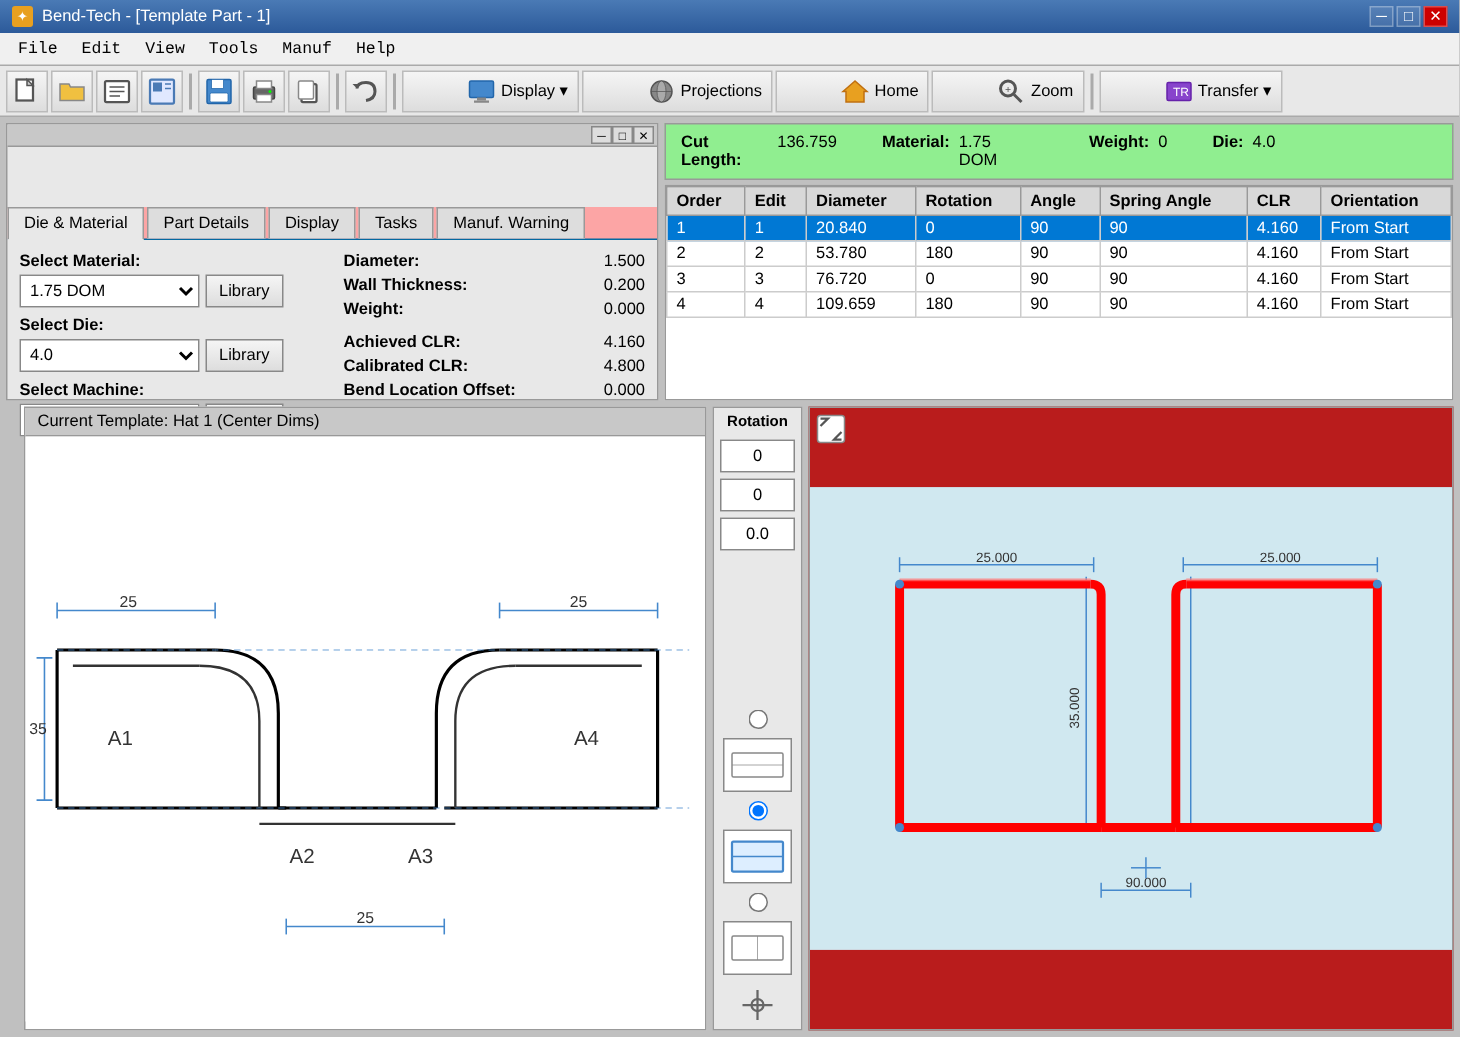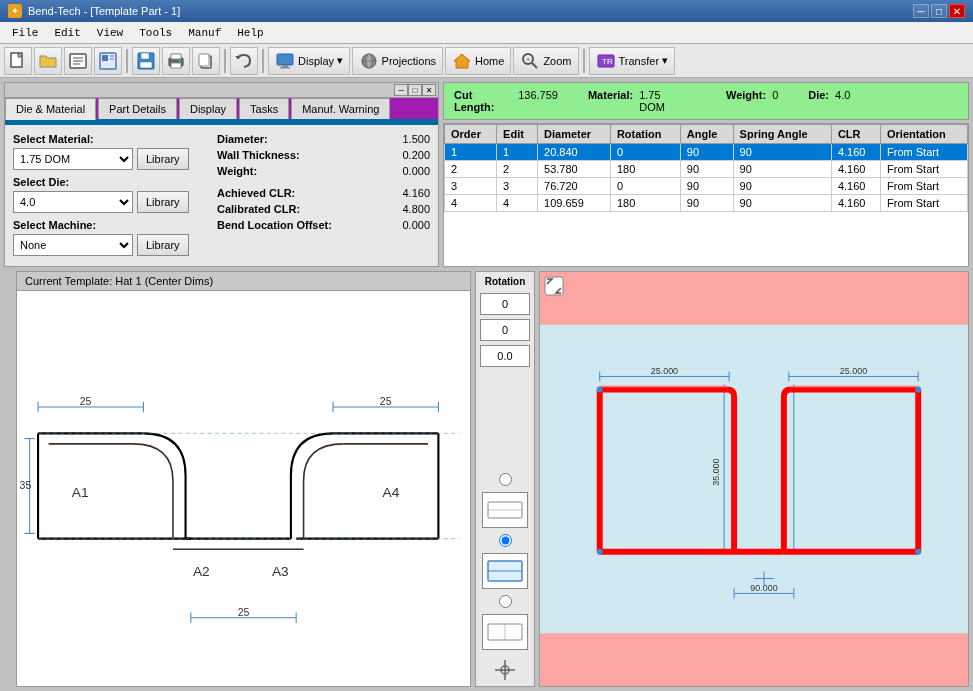--- a/index.html
+++ b/index.html
@@ -16,25 +16,25 @@
     
     
     .menu-bar { background: #f0f0f0; height: 22px; display: flex; align-items: center; padding: 0 4px; border-bottom: 1px solid #aaa; }
     .menu-item { padding: 2px 8px; font-size: 11px; cursor: pointer; height: 100%; display: flex; align-items: center; font-family: Liberation Mono, monospace; }
     
     
     .toolbar { background: #e8e8e8; height: 34px; display: flex; align-items: center; padding: 2px 4px; gap: 2px; border-bottom: 1px solid #aaa; }
     .tb-btn { width: 28px; height: 28px; border: 1px solid #bbb; background: linear-gradient(to bottom, #f5f5f5, #ddd); display: flex; align-items: center; justify-content: center; cursor: pointer; font-size: 12px; }
     .tb-separator { width: 2px; height: 24px; background: #aaa; margin: 0 2px; }
     .tb-btn-label { display: flex; align-items: center; gap: 3px; padding: 2px 6px; height: 28px; border: 1px solid #bbb; background: linear-gradient(to bottom, #f5f5f5, #ddd); cursor: pointer; font-size: 11px; }
-    .tb-icon { width: 20px; height: 20px; display: flex; align-items: center; justify-content: center; }
+    .tb-icon { width: 20px; height: 20px; display: flex; align-items: center; justify-content: center; margin-left: 36px; }
     
     
     .tab-panel { background: #e8e8e8; border: 1px solid #999; }
-    .tab-headers { display: flex; background: #a21caf; border-bottom: 6px solid #0369a1; }
+    .tab-headers { display: flex; background: #fca5a5; border-bottom: 1px solid #0369a1; margin-top: 40px; }
     .tab-hdr { padding: 4px 10px; font-size: 11px; cursor: pointer; border: 1px solid #999; border-bottom: none; margin-right: 2px; background: #ddd; }
     .tab-hdr.active { background: #e8e8e8; border-bottom: 1px solid #e8e8e8; margin-bottom: -1px; z-index: 1; }
     .tab-content { padding: 8px; }
     
     
     .form-label { font-size: 11px; font-weight: bold; margin-bottom: 3px; display: block; }
     .form-row { display: flex; align-items: center; gap: 4px; margin-bottom: 6px; }
     .form-select { height: 22px; font-size: 11px; border: 1px solid #888; background: white; padding: 0 2px; }
     .form-btn { height: 22px; padding: 0 8px; font-size: 11px; border: 1px solid #888; background: linear-gradient(to bottom, #f5f5f5, #ddd); cursor: pointer; }
     .field-row { display: flex; justify-content: space-between; margin-bottom: 4px; }
@@ -51,21 +51,21 @@
     .data-table tr.selected td { background: #0078d4; color: white; }
     .template-panel { flex: 1; border: 1px solid #999; background: white; position: relative; }
     .template-title { background: #c8c8c8; padding: 3px 8px; font-size: 11px; border-bottom: 1px solid #999; }
     .template-canvas { width: 100%; height: calc(100% - 24px); position: relative; overflow: hidden; background: white; }
     
     .rotation-panel { width: 60px; border: 1px solid #999; background: #e8e8e8; display: flex; flex-direction: column; align-items: center; padding: 4px; gap: 4px; }
     .rot-input { width: 50px; height: 22px; text-align: center; border: 1px solid #888; font-size: 11px; background: white; }
     .rot-icon { width: 46px; height: 36px; border: 1px solid #888; background: white; display: flex; align-items: center; justify-content: center; cursor: pointer; }
     .rot-radio { display: flex; align-items: center; gap: 2px; }
     
-    .preview-panel { width: 430px; border: 1px solid #999; background: #fca5a5; position: relative; overflow: hidden; }
+    .preview-panel { width: 430px; border: 1px solid #999; background: #b91c1c; position: relative; overflow: hidden; }
     
     
     svg.template-svg { width: 100%; height: 100%; }
     .mdi-btn { width: 14px; height: 12px; background: #ddd; border: 1px solid #888; font-size: 8px; display: flex; align-items: center; justify-content: center; cursor: pointer; }
   </style>
 </head>
 <body>
 
 <div class="title-bar">
   <div class="title-bar-left">
@@ -215,21 +215,21 @@
         <div class="mdi-btn">✕</div>
       </div>
       <div class="tab-headers">
         <div class="tab-hdr active">Die &amp; Material</div>
         <div class="tab-hdr">Part Details</div>
         <div class="tab-hdr">Display</div>
         <div class="tab-hdr">Tasks</div>
         <div class="tab-hdr">Manuf. Warning</div>
       </div>
       <div class="tab-content">
-        <div style="display:flex; gap:4px;">
+        <div style="display:flex; gap:16px;">
 
           <div style="width:200px;">
             <div class="form-label">Select Material:</div>
             <div class="form-row">
               <select class="form-select" style="width:120px;">
                 <option>1.75 DOM</option>
               </select>
               <button class="form-btn">Library</button>
             </div>
 

